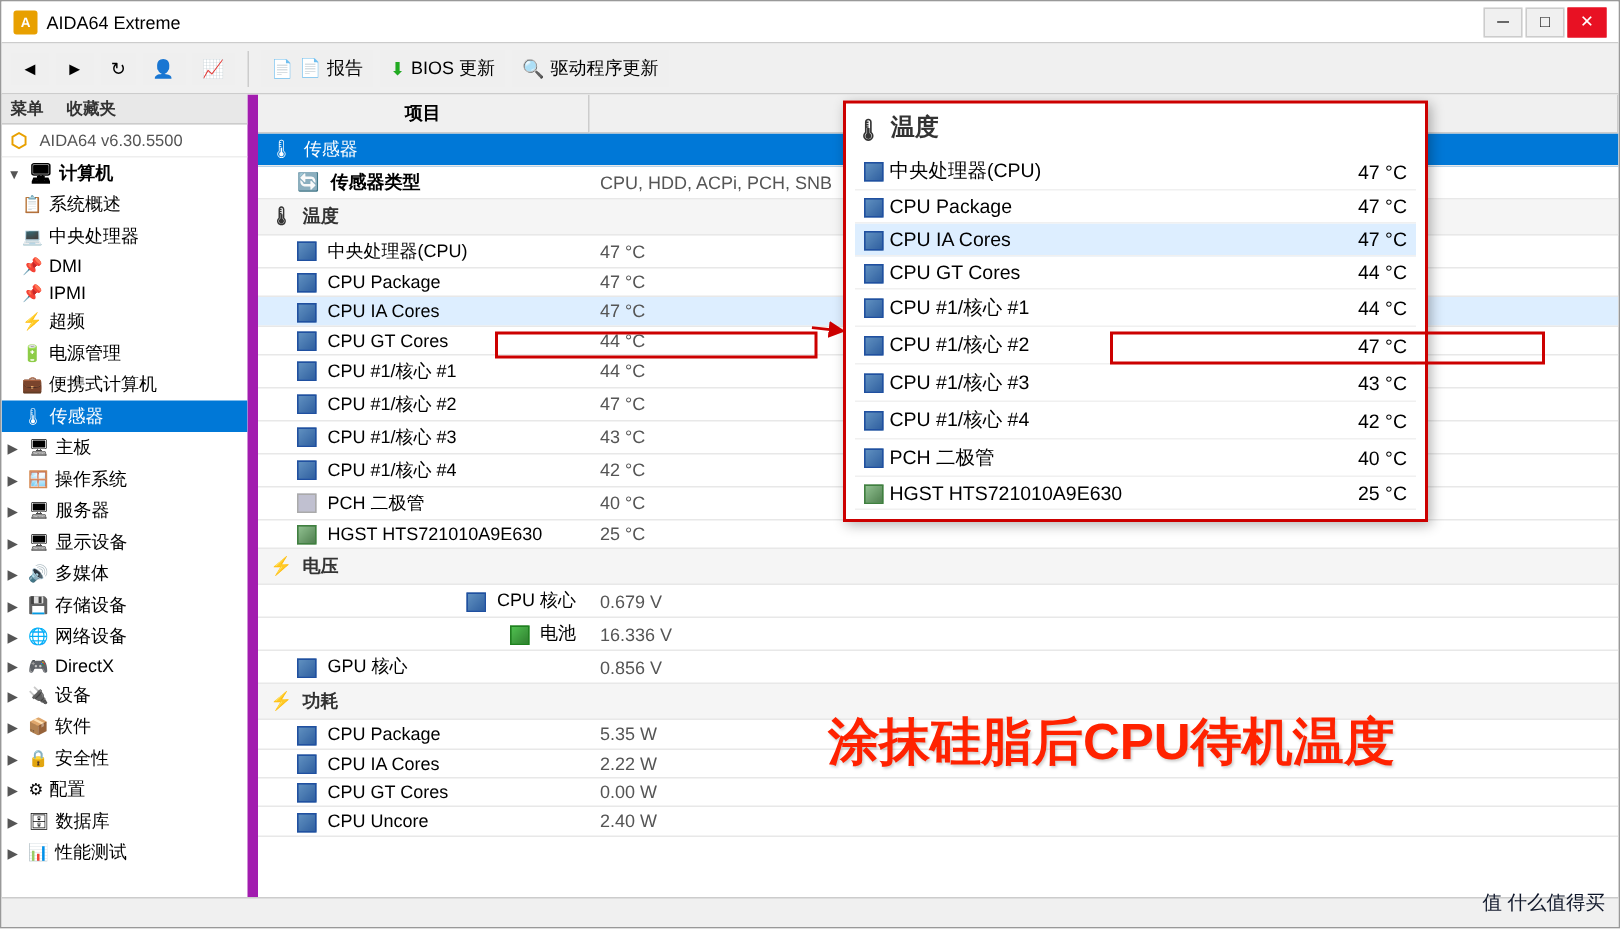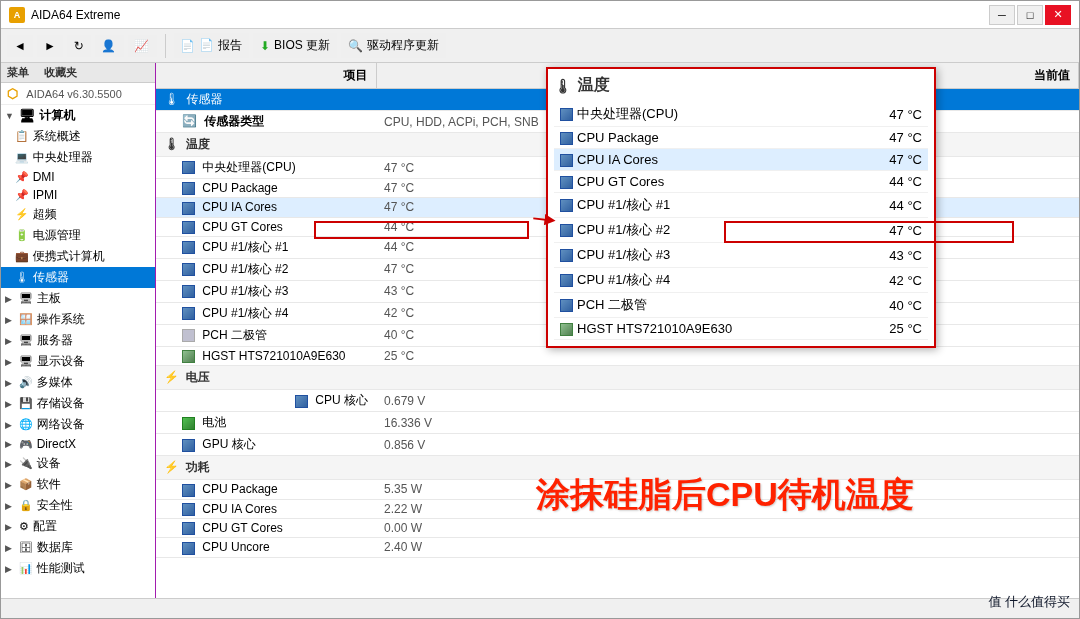--- a/index.html
+++ b/index.html
@@ -119,23 +119,23 @@
 
     
     .main-content {
       display: flex;
       flex: 1;
       overflow: hidden;
     }
 
     
     .sidebar {
-      width: 155px;
+      width: 171px;
       background: #fff;
-      border-right: 1px solid #a21caf;
+      border-right: 7px solid #a21caf;
       overflow-y: auto;
       font-size: 12px;
     }
 
     .sidebar-section-title {
       background: #e8e8e8;
       padding: 2px 6px;
       font-weight: bold;
       font-size: 11px;
       color: #333;
@@ -176,21 +176,21 @@
       border-collapse: collapse;
       font-size: 12px;
     }
 
     .main-table thead tr {
       background: #f0f0f0;
       border-bottom: 1px solid #ccc;
     }
 
     .main-table thead th {
-      text-align: right;
+      text-align: center;
       padding: 4px 8px;
       font-weight: bold;
       border-right: 1px solid #ccc;
     }
 
     .main-table tbody tr { border-bottom: 1px solid #e8e8e8; }
     .main-table tbody tr.selected { background: #0078d7; color: white; }
 
     .main-table td {
       padding: 2px 8px;
@@ -613,21 +613,21 @@
             </td>
           </tr>
           <tr>
             <td style="padding-left:26px;text-align:right;">
               <span class="icon-square icon-cpu"></span>
               <span>CPU 核心</span>
             </td>
             <td class="col-val">0.679 V</td>
           </tr>
           <tr>
-            <td style="padding-left:26px;">
+            <td style="padding-left:26px;text-align:right;">
               <span class="icon-square icon-bat"></span>
               <span>电池</span>
             </td>
             <td class="col-val">16.336 V</td>
           </tr>
           <tr>
             <td style="padding-left:26px;">
               <span class="icon-square icon-cpu"></span>
               <span>GPU 核心</span>
             </td>

